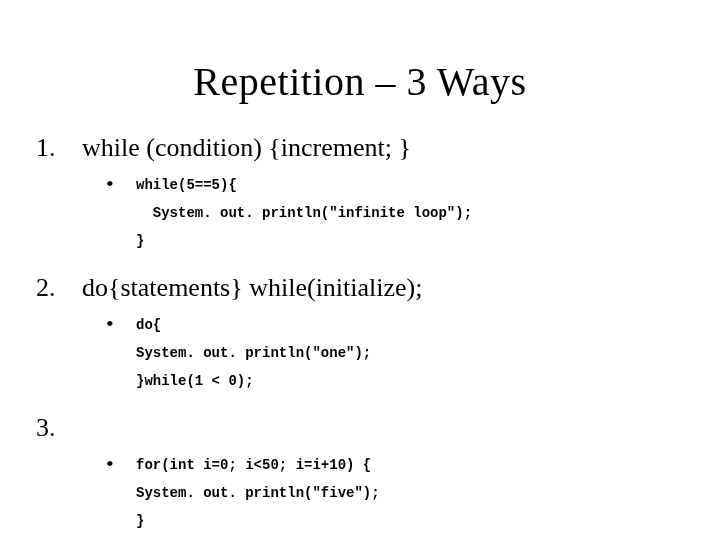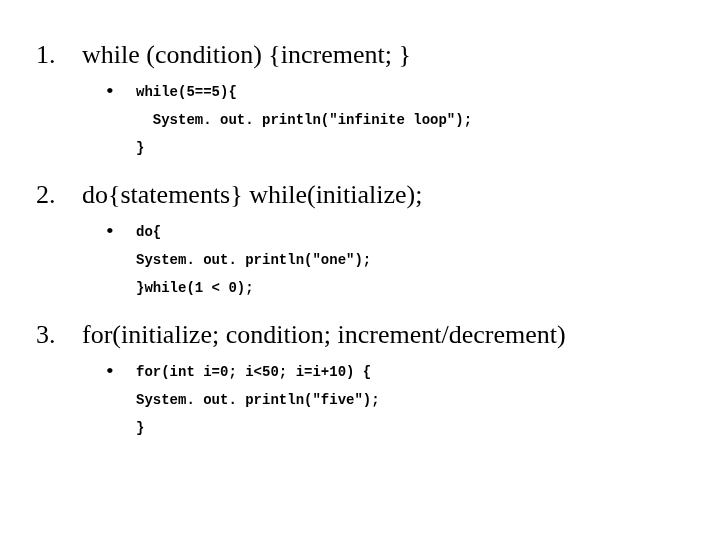--- a/index.html
+++ b/index.html
@@ -55,20 +55,21 @@
     font-weight: bold;
     font-size: 14px;
     line-height: 28px;
     white-space: pre;
   }
 </style>
 </head>
 <body>
 
 <div class="slide">
+  <div class="title">Repetition – 3 Ways</div>
   <div class="ol">
 
     <div>
       <div class="num-line">
         <span class="num-marker">1.</span>
         <span>while (condition) {increment; }</span>
       </div>
       <div class="bullet-wrap">
         <span class="bullet-marker">•</span>
         <div class="code">while(5==5){
@@ -86,21 +87,20 @@
         <span class="bullet-marker">•</span>
         <div class="code">do{
 System. out. println("one");
 }while(1 &lt; 0);</div>
       </div>
     </div>
 
     <div>
       <div class="num-line">
         <span class="num-marker">3.</span>
-        <span>for(initialize; condition; increment/decrement)</span>
       </div>
       <div class="bullet-wrap">
         <span class="bullet-marker">•</span>
         <div class="code">for(int i=0; i&lt;50; i=i+10) {
 System. out. println("five");
 }</div>
       </div>
     </div>
 
   </div>

